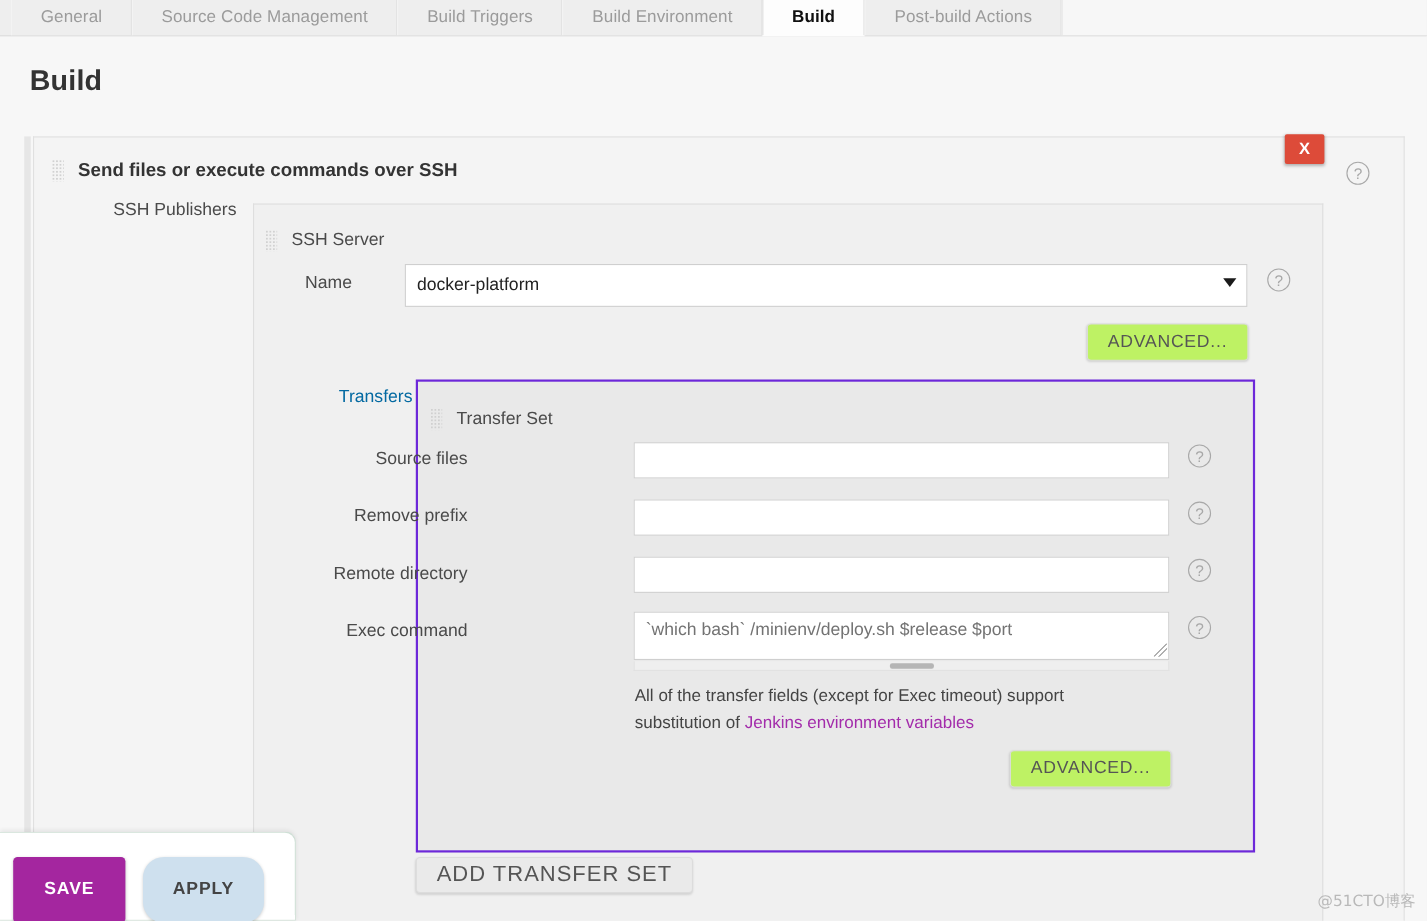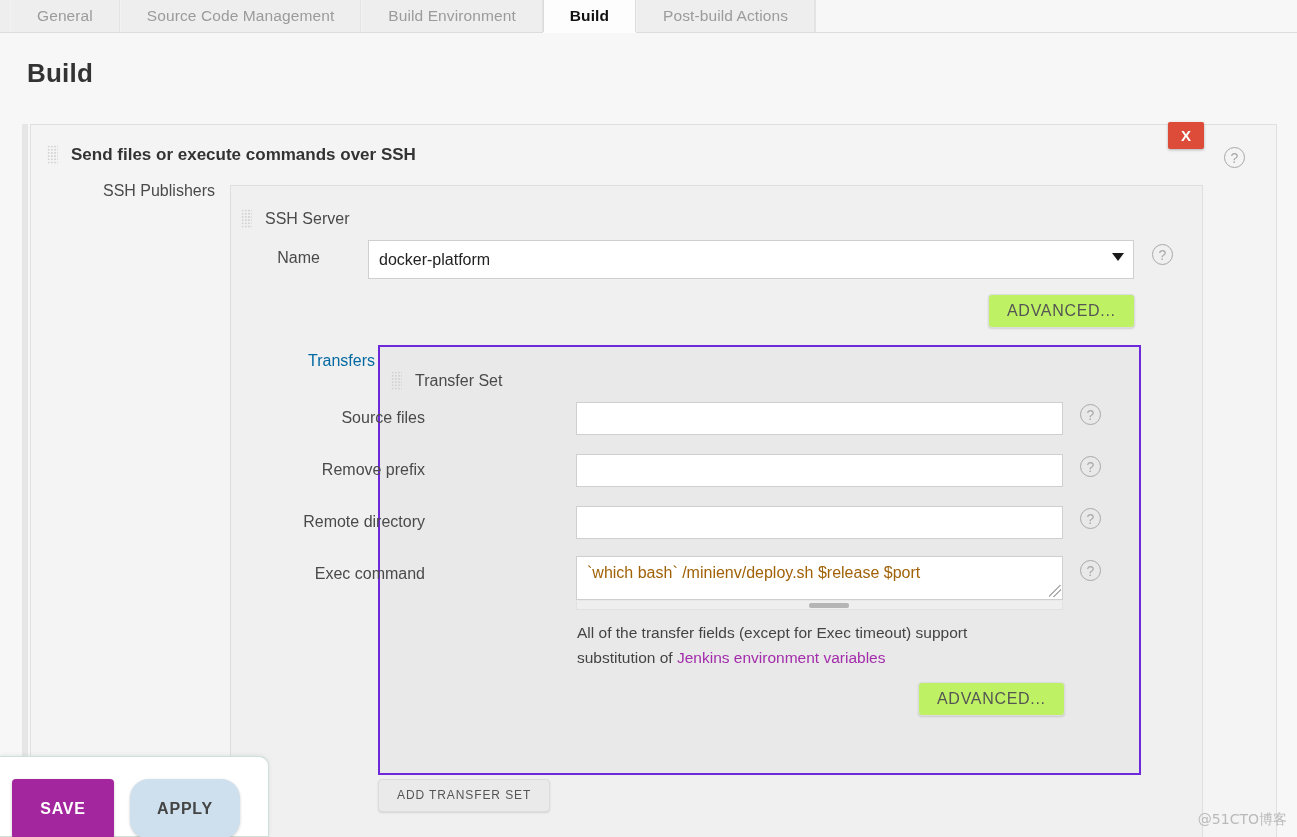--- a/index.html
+++ b/index.html
@@ -208,21 +208,21 @@
     left: 576px; width: 487px; height: 33px;
   }
 
   .row-help { position: absolute; left: 1080px; }
 
   
   #exec-box {
     position: absolute;
     left: 576px; top: 556px; width: 487px; height: 44px;
     background: #fff; border: 1px solid #cfcfcf;
-    font-size: 16px; color: #a16207;
+    font-size: 16px; color: #737373;
     padding: 6px 10px 0 10px;
     resize: none;
     overflow: hidden;
     font-family: "Liberation Sans", sans-serif;
     line-height: 20px;
     outline: none;
     white-space: nowrap;
   }
   #exec-resize {
     position: absolute; left: 1049px; top: 585px;
@@ -256,21 +256,21 @@
     text-decoration: none;
     cursor: pointer;
   }
 
   #add-transfer-set {
     position: absolute; left: 378px; top: 779px;
     background: #eaeaea;
     border: 1px solid #dcdcdc;
     border-radius: 4px;
     color: #555;
-    font-size: 12px; letter-spacing: .9px;
+    font-size: 20px; letter-spacing: .9px;
     padding: 0 18px; height: 33px; line-height: 31px;
     cursor: pointer;
     box-shadow: 0 1px 2px rgba(0,0,0,.12);
     font-family: "Liberation Sans", sans-serif;
   }
 
   
   #savebar {
     position: absolute; left: 0; top: 756px;
     width: 269px; height: 81px;
@@ -299,20 +299,21 @@
     font-family: "DejaVu Sans", sans-serif;
   }
 </style>
 </head>
 <body>
 
 <div id="tabbar">
   <div class="tabpad"></div>
   <div class="tab">General</div>
   <div class="tab">Source Code Management</div>
+  <div class="tab">Build Triggers</div>
   <div class="tab">Build Environment</div>
   <div class="tab active">Build</div>
   <div class="tab">Post-build Actions</div>
   <div class="tabfill"></div>
 </div>
 
 <div id="page-title">Build</div>
 
 <div class="dragstrip" style="left:22px; top:124px; width:6px; height:713px;"></div>
 

